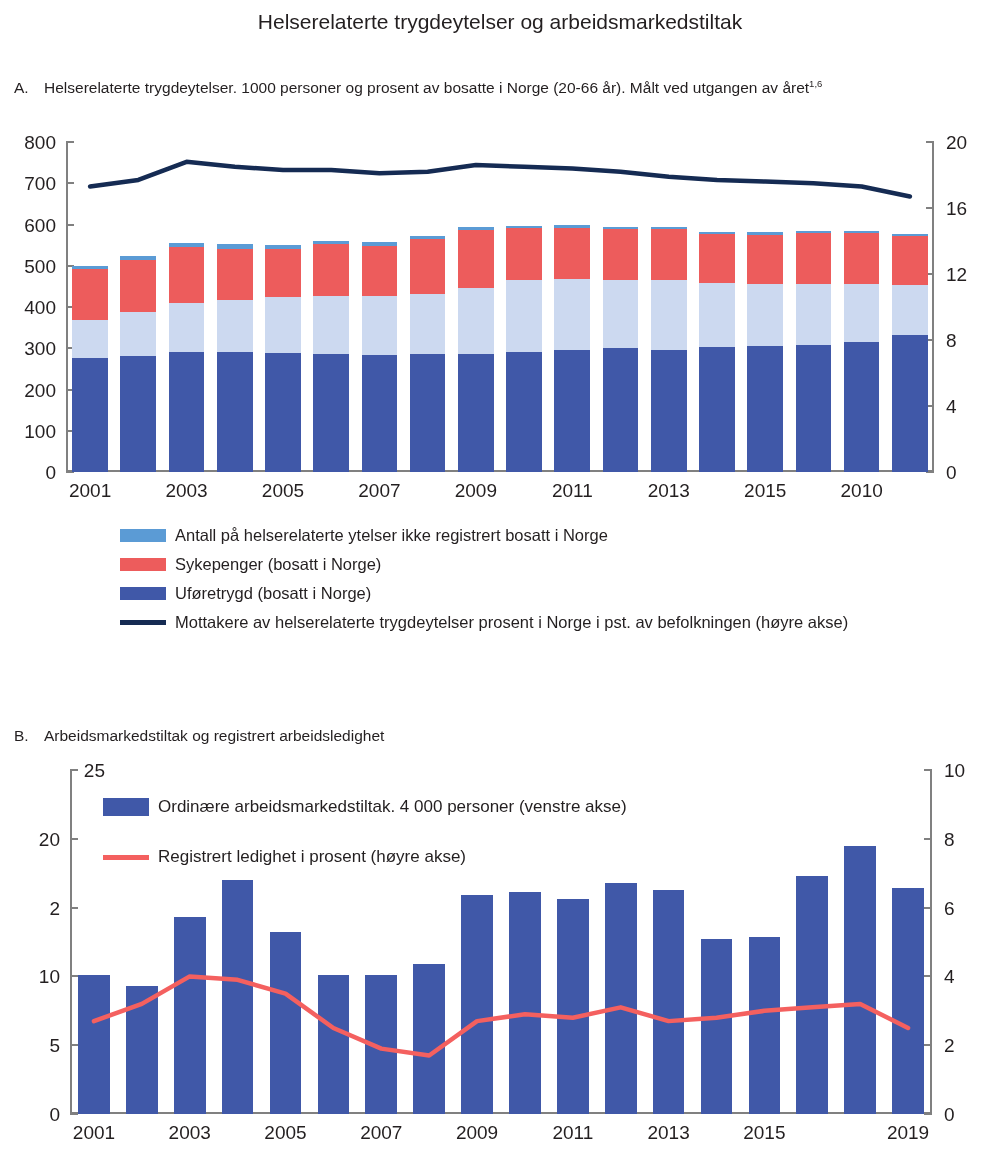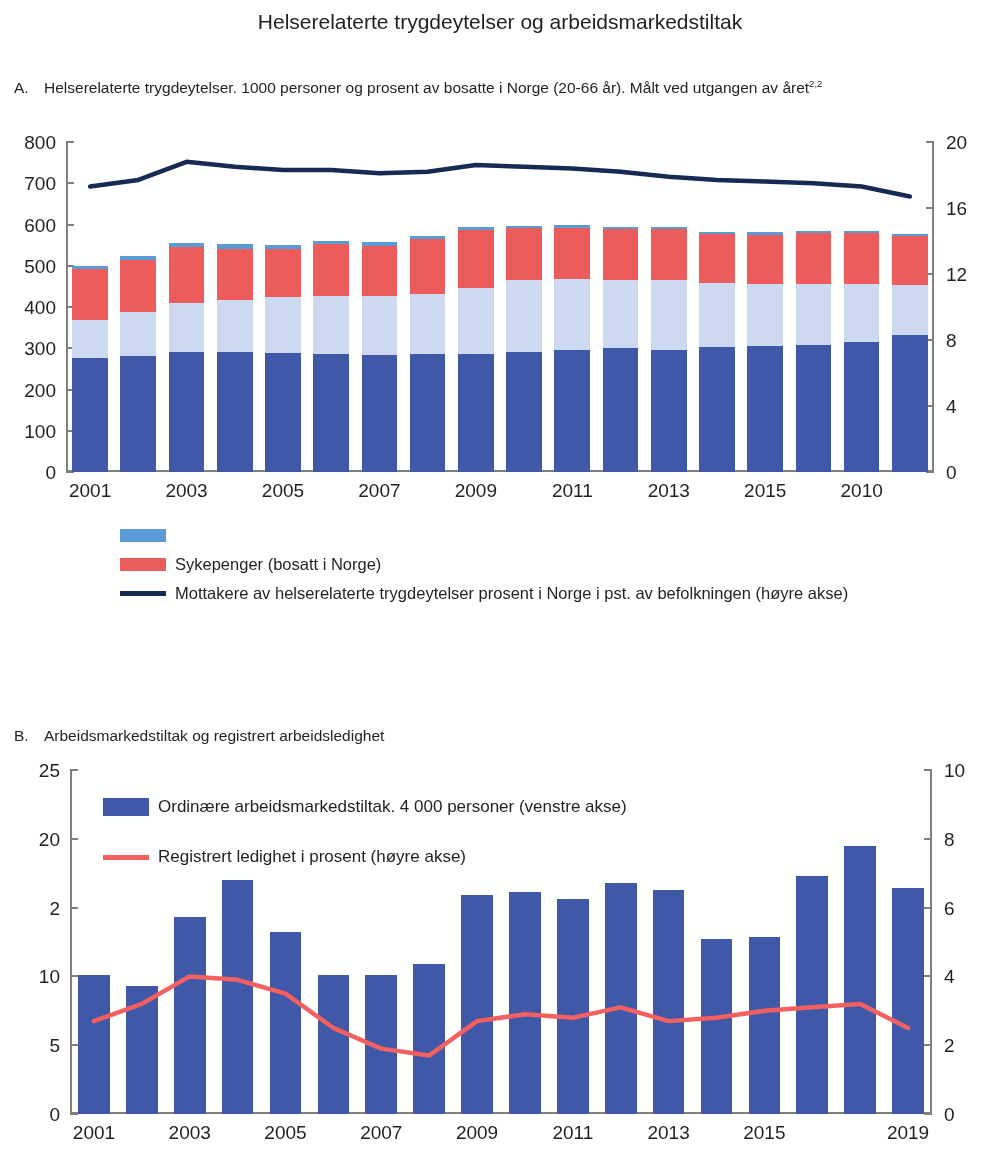--- a/index.html
+++ b/index.html
@@ -114,21 +114,21 @@
     overflow: visible;
     pointer-events: none;
   }
 </style>
 </head>
 <body>
 
 <div class="figure-title">Helserelaterte trygdeytelser og arbeidsmarkedstiltak</div>
 
 <div class="panel-caption" style="top:78px; left:14px;">
-  <span class="cap-letter">A.</span><span>Helserelaterte trygdeytelser. 1000 personer og prosent av bosatte i Norge (20-66 år). Målt ved utgangen av året</span><sup>2,2</sup>
+  <span class="cap-letter">A.</span><span>Helserelaterte trygdeytelser. 1000 personer og prosent av bosatte i Norge (20-66 år). Målt ved utgangen av året</span><sup>1,6</sup>
 </div>
 
 <div class="plot-frame" id="plotA" style="left:66px; top:142px; width:868px; height:330px;">
     <div class="axis-line" style="left: 0px; top: 0px; width: 2px; height: 330px;"></div>
     <div class="axis-line" style="left: 866px; top: 0px; width: 2px; height: 330px;"></div>
     <div class="axis-line" style="left: 0px; top: 328px; width: 868px; height: 2px;"></div>
     <div class="tick-mark" style="left: 0px; top: 329px;"></div>
     <div class="tick-label left" style="width: 60px; left: -70px; top: 321px;">0</div>
     <div class="tick-mark" style="left: 0px; top: 287.75px;"></div>
     <div class="tick-label left" style="width: 60px; left: -70px; top: 279.75px;">100</div>
@@ -292,21 +292,21 @@
     <div class="tick-label left" style="width: 60px; left: -70px; top: 335px;">0</div>
     <div class="tick-mark" style="left: 0px; top: 274.2px;"></div>
     <div class="tick-label left" style="width: 60px; left: -70px; top: 266.2px;">5</div>
     <div class="tick-mark" style="left: 0px; top: 205.4px;"></div>
     <div class="tick-label left" style="width: 60px; left: -70px; top: 197.4px;">10</div>
     <div class="tick-mark" style="left: 0px; top: 136.6px;"></div>
     <div class="tick-label left" style="width: 60px; left: -70px; top: 128.6px;">2</div>
     <div class="tick-mark" style="left: 0px; top: 67.8px;"></div>
     <div class="tick-label left" style="width: 60px; left: -70px; top: 59.8px;">20</div>
     <div class="tick-mark" style="left: 0px; top: -1px;"></div>
-    <div class="tick-label left" style="width: 60px; left: -70px; top: -9px;">25</div>
+    <div class="tick-label left" style="width: 60px; left: -70px; top: -9px; padding-left: 45px;">25</div>
     <div class="tick-mark" style="left: 854px; top: 343px;"></div>
     <div class="tick-label right" style="width: 60px; left: 874px; top: 335px;">0</div>
     <div class="tick-mark" style="left: 854px; top: 274.2px;"></div>
     <div class="tick-label right" style="width: 60px; left: 874px; top: 266.2px;">2</div>
     <div class="tick-mark" style="left: 854px; top: 205.4px;"></div>
     <div class="tick-label right" style="width: 60px; left: 874px; top: 197.4px;">4</div>
     <div class="tick-mark" style="left: 854px; top: 136.6px;"></div>
     <div class="tick-label right" style="width: 60px; left: 874px; top: 128.6px;">6</div>
     <div class="tick-mark" style="left: 854px; top: 67.8px;"></div>
     <div class="tick-label right" style="width: 60px; left: 874px; top: 59.8px;">8</div>
@@ -340,26 +340,31 @@
     <div class="xtick-label" style="width: 80px; left: 654.389px; top: 353px;">2015</div>
     <div class="xtick-label" style="width: 80px; left: 798.056px; top: 353px;">2019</div>
     <svg class="overlay" width="862" height="344">
       <polyline points="23.944444444444443,251.12 71.83333333333333,233.92000000000002 119.72222222222221,206.4 167.6111111111111,209.84 215.5,223.60000000000002 263.38888888888886,258 311.27777777777777,278.64 359.16666666666663,285.52 407.05555555555554,251.12 454.9444444444444,244.24 502.8333333333333,247.68 550.7222222222222,237.36 598.6111111111111,251.12 646.5,247.68 694.3888888888888,240.8 742.2777777777777,237.36 790.1666666666666,233.92000000000002 838.0555555555555,258" fill="none" stroke="#f4605f" stroke-width="4.5" stroke-linejoin="round" stroke-linecap="round"></polyline>
     </svg>
   </div>
 
 <div class="legend legend-a" id="legendA" style="left:120px; top:524px;">
     <div class="legend-row">
       <div class="legend-swatch" style="background: rgb(91, 155, 213);"></div>
+      <div class="legend-text">Antall på helserelaterte ytelser ikke registrert bosatt i Norge</div>
     </div>
     <div class="legend-row">
       <div class="legend-swatch" style="background: rgb(237, 92, 92);"></div>
       <div class="legend-text">Sykepenger (bosatt i Norge)</div>
     </div>
     <div class="legend-row">
+      <div class="legend-swatch" style="background: rgb(64, 88, 168);"></div>
+      <div class="legend-text">Uføretrygd (bosatt i Norge)</div>
+    </div>
+    <div class="legend-row">
       <div class="legend-swatch line-swatch" style="background: rgb(21, 43, 83);"></div>
       <div class="legend-text">Mottakere av helserelaterte trygdeytelser prosent i Norge i pst. av befolkningen (høyre akse)</div>
     </div>
   </div>
 
 <div class="legend legend-b" id="legendB" style="left:103px; top:795px;">
     <div class="legend-row">
       <div class="legend-swatch" style="background: rgb(64, 88, 168);"></div>
       <div class="legend-text">Ordinære arbeidsmarkedstiltak. 4 000 personer (venstre akse)</div>
     </div>

